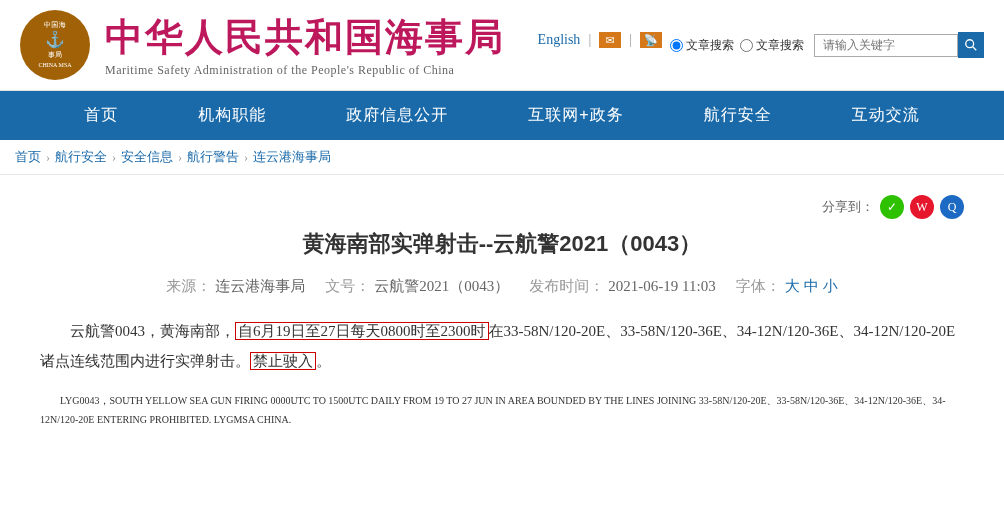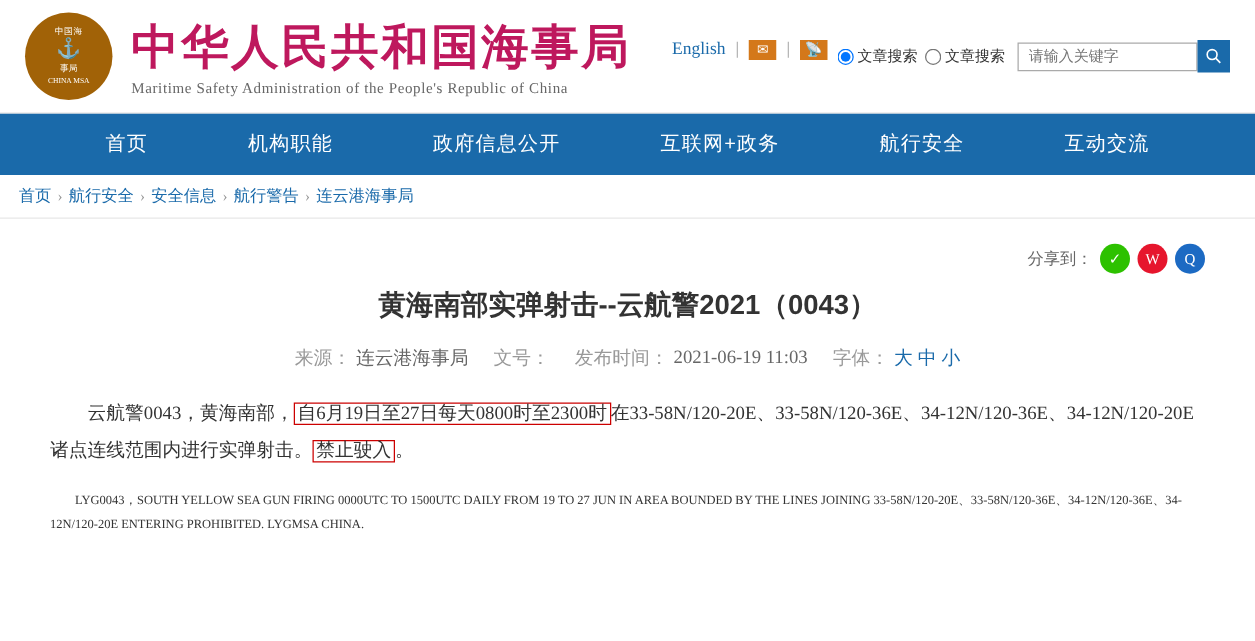--- a/index.html
+++ b/index.html
@@ -137,20 +137,21 @@
 
   <h1 class="article-title">黄海南部实弹射击--云航警2021（0043）</h1>
 
   <div class="article-meta">
     <span class="meta-item">
       <span class="meta-label">来源：</span>
       <span>连云港海事局</span>
     </span>
     <span class="meta-item">
       <span class="meta-label">文号：</span>
+      <span>云航警2021（0043）</span>
     </span>
     <span class="meta-item">
       <span class="meta-label">发布时间：</span>
       <span>2021-06-19 11:03</span>
     </span>
     <span class="meta-item">
       <span class="meta-label">字体：</span>
       <a class="font-link">大</a>
       <a class="font-link">中</a>
       <a class="font-link">小</a>

